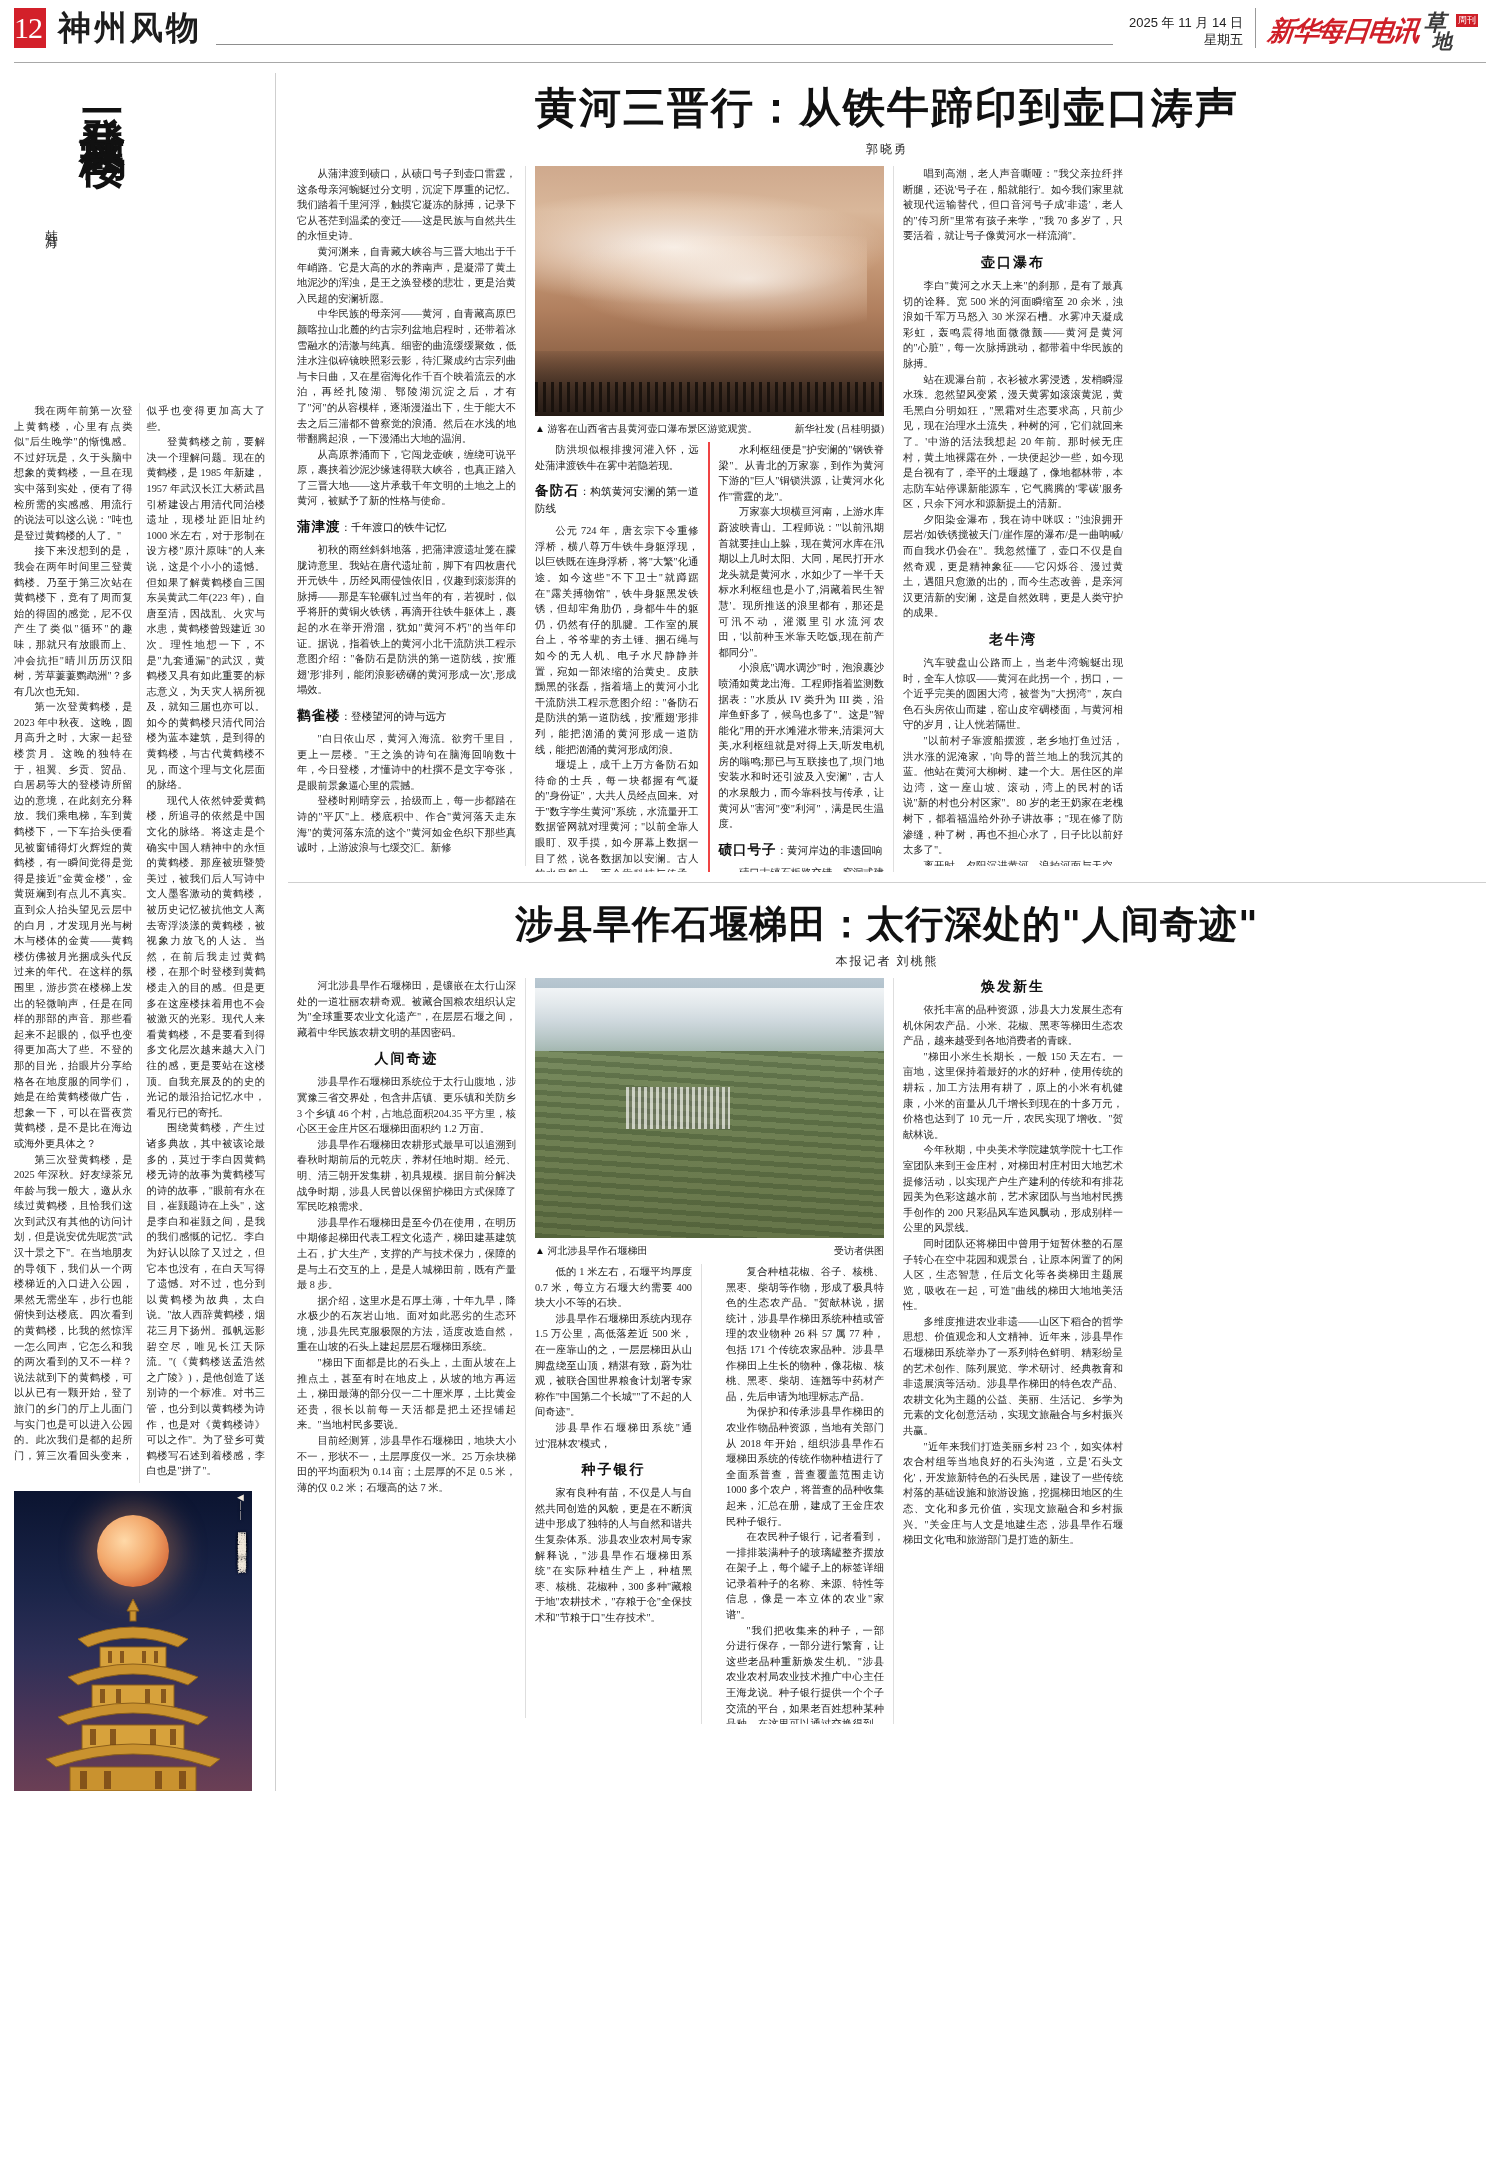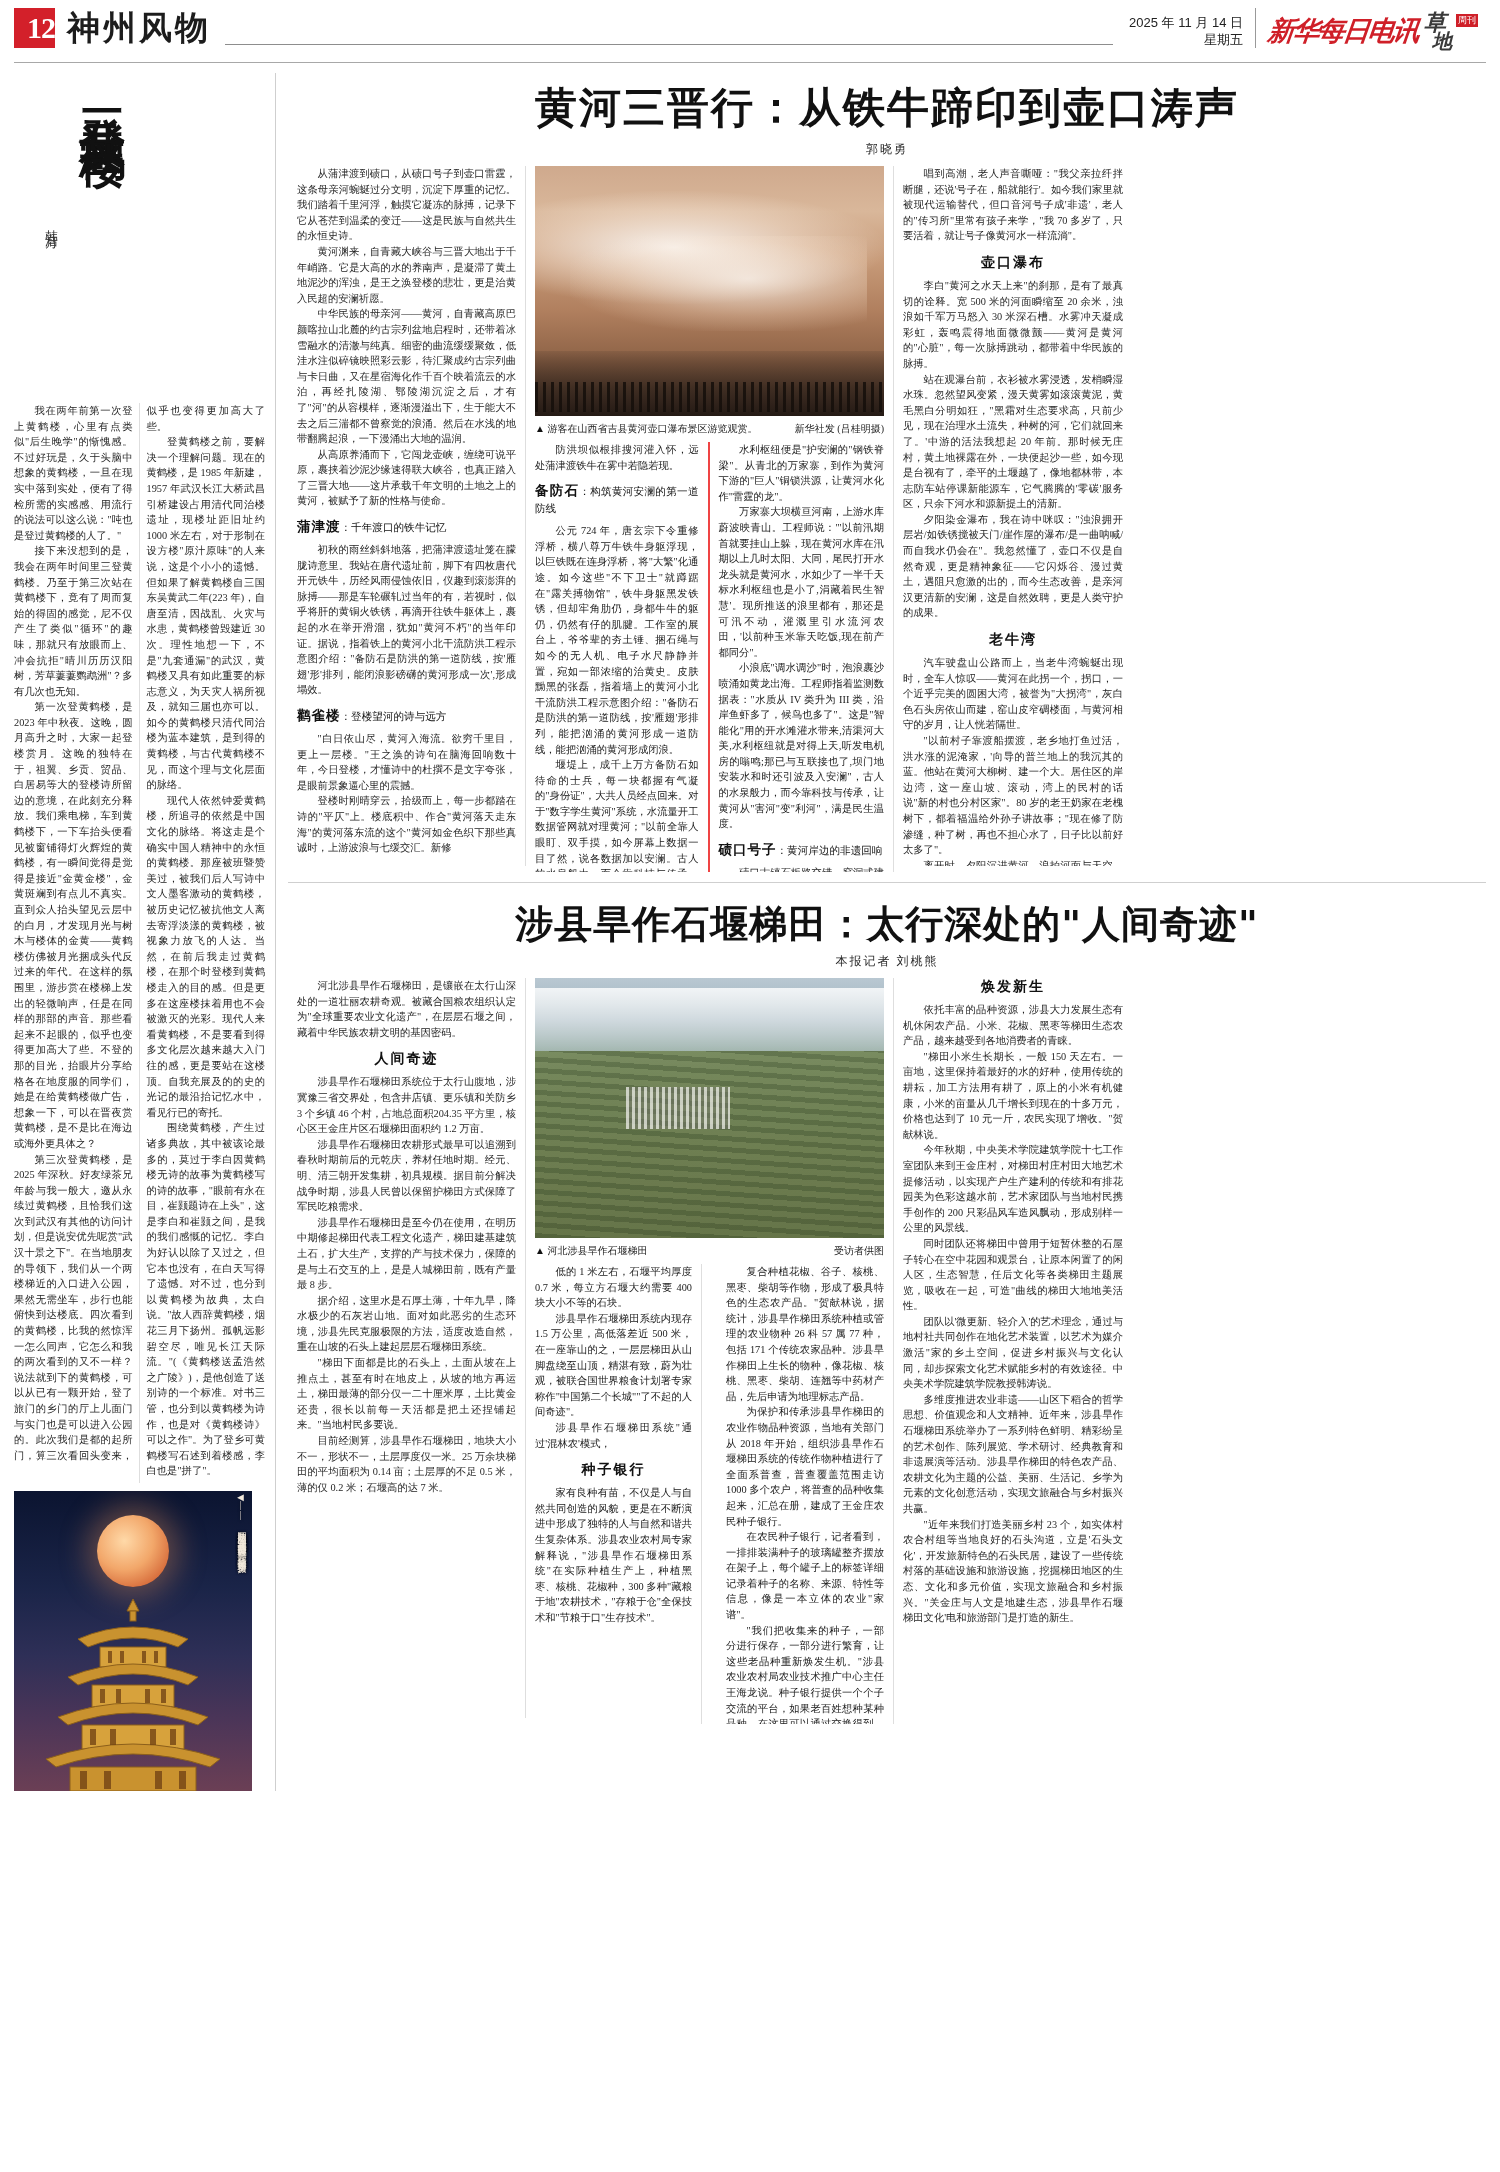--- a/index.html
+++ b/index.html
@@ -16,28 +16,28 @@
 
   
   .masthead {
     position: relative;
     height: 62px;
     padding: 8px 22px 0 14px;
     display: flex;
     align-items: flex-start;
   }
   .page-num-box {
-    width: 41px; height: 40px;
+    width: 32px; height: 40px;
     background: #d3202a;
     color: #fff;
     font-family: "Liberation Serif", serif;
-    font-weight: bold;
+    font-weight: normal;
     font-size: 30px;
     line-height: 40px;
-    text-align: right;
+    text-align: left;
     letter-spacing: -1px;
     flex: 0 0 auto;
   }
   .section-name {
     margin-left: 12px;
     font-family: "DejaVu Serif", "Liberation Serif", serif;
     font-weight: bold;
     font-size: 33px;
     line-height: 40px;
     letter-spacing: 3px;
@@ -540,21 +540,20 @@
         </div>
 
         <div class="acol" style="width:238px;flex:0 0 238px;height:740px;">
           <div class="sub-h sub-center" style="margin-top:0;">
             <span>焕发新生</span>
           </div>
           <p>依托丰富的品种资源，涉县大力发展生态有机休闲农产品。小米、花椒、黑枣等梯田生态农产品，越来越受到各地消费者的青睐。</p>
           <p>"梯田小米生长期长，一般 150 天左右。一亩地，这里保持着最好的水的好种，使用传统的耕耘，加工方法用有耕了，原上的小米有机健康，小米的亩量从几千增长到现在的十多万元，价格也达到了 10 元一斤，农民实现了增收。"贺献林说。</p>
           <p>今年秋期，中央美术学院建筑学院十七工作室团队来到王金庄村，对梯田村庄村田大地艺术提修活动，以实现产户生产建利的传统和有排花园美为色彩这越水前，艺术家团队与当地村民携手创作的 200 只彩品风车造风飘动，形成别样一公里的风景线。</p>
           <p>同时团队还将梯田中曾用于短暂休整的石屋子转心在空中花园和观景台，让原本闲置了的闲人区，生态智慧，任后文化等各类梯田主题展览，吸收在一起，可造"曲线的梯田大地地美活性。</p>
-          <p>团队以'微更新、轻介入'的艺术理念，通过与地村社共同创作在地化艺术装置，以艺术为媒介激活"家的乡土空间，促进乡村振兴与文化认同，却步探索文化艺术赋能乡村的有效途径。中央美术学院建筑学院教授韩涛说。</p>
           <p>多维度推进农业非遗——山区下稻合的哲学思想、价值观念和人文精神。近年来，涉县旱作石堰梯田系统举办了一系列特色鲜明、精彩纷呈的艺术创作、陈列展览、学术研讨、经典教育和非遗展演等活动。涉县旱作梯田的特色农产品、农耕文化为主题的公益、美丽、生活记、乡学为元素的文化创意活动，实现文旅融合与乡村振兴共赢。</p>
           <p>"近年来我们打造美丽乡村 23 个，如实体村农合村组等当地良好的石头沟道，立是'石头文化'，开发旅新特色的石头民居，建设了一些传统村落的基础设施和旅游设施，挖掘梯田地区的生态、文化和多元价值，实现文旅融合和乡村振兴。"关金庄与人文是地建生态，涉县旱作石堰梯田文化'电和旅游部门是打造的新生。</p>
         </div>
       </div>
     </div>
 
   </div>
 </div>
 
 </body></html>

